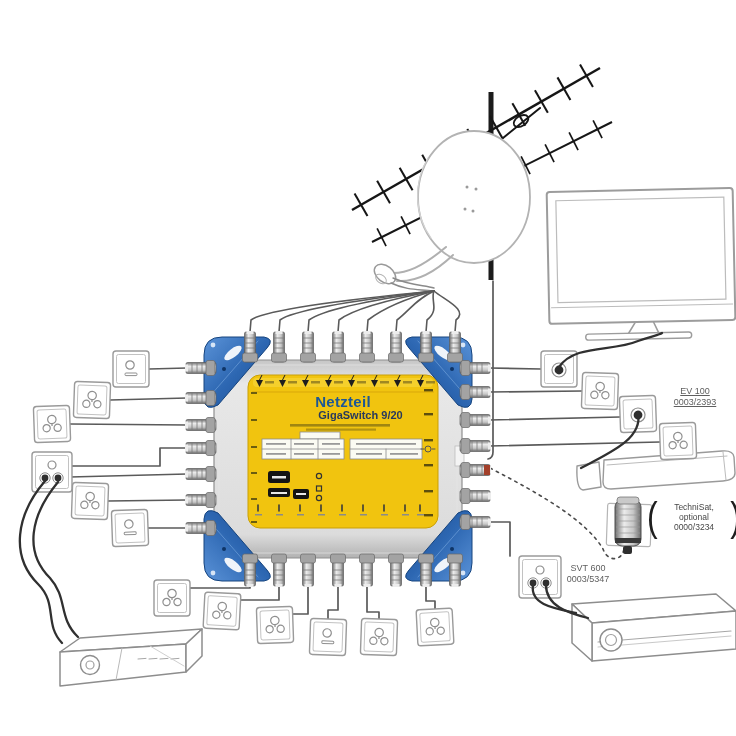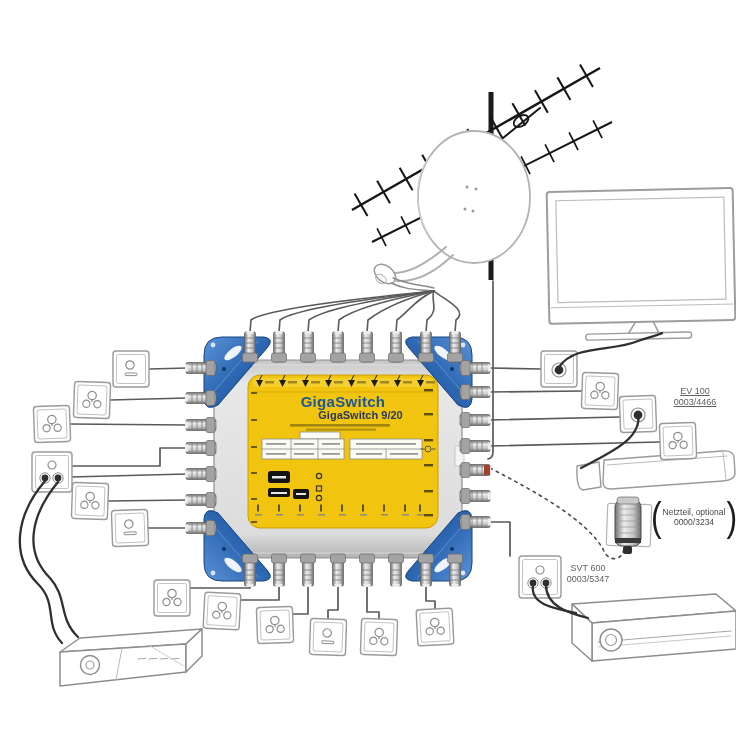--- a/index.html
+++ b/index.html
@@ -644,32 +644,32 @@
             <line x1="477" y1="516.5" x2="477" y2="527.5" stroke="#7a7a7a" stroke-width="0.8"></line>
             <line x1="482" y1="516.5" x2="482" y2="527.5" stroke="#7a7a7a" stroke-width="0.8"></line>
             <rect x="461" y="514.5" width="9" height="15" rx="2" fill="#a3a3a3" stroke="#696969" stroke-width="0.7"></rect>
             <rect x="488" y="518.5" width="3" height="7" fill="#ededed"></rect>
           </g>
           <rect x="484" y="465" width="6" height="10" fill="#a3402a"></rect>
         </g>
       </g>
     </svg>
 
-  <div class="ovl brand">GigaSwitch</div>
+  <div class="ovl brand">Netzteil</div>
   <div class="ovl model">GigaSwitch 9/20</div>
 
   <div class="ovl ev">
     <div>EV 100</div>
-    <div>0003/4466</div>
+    <div>0003/2393</div>
   </div>
 
   <div class="ovl nz">
     <span class="br">(</span>
     <span class="nzt">
-      <div>Netzteil, optional</div>
+      <div>TechniSat, optional</div>
       <div>0000/3234</div>
     </span>
     <span class="br">)</span>
   </div>
 
   <div class="ovl svt">
     <div>SVT 600</div>
     <div>0003/5347</div>
   </div>
 </div>

